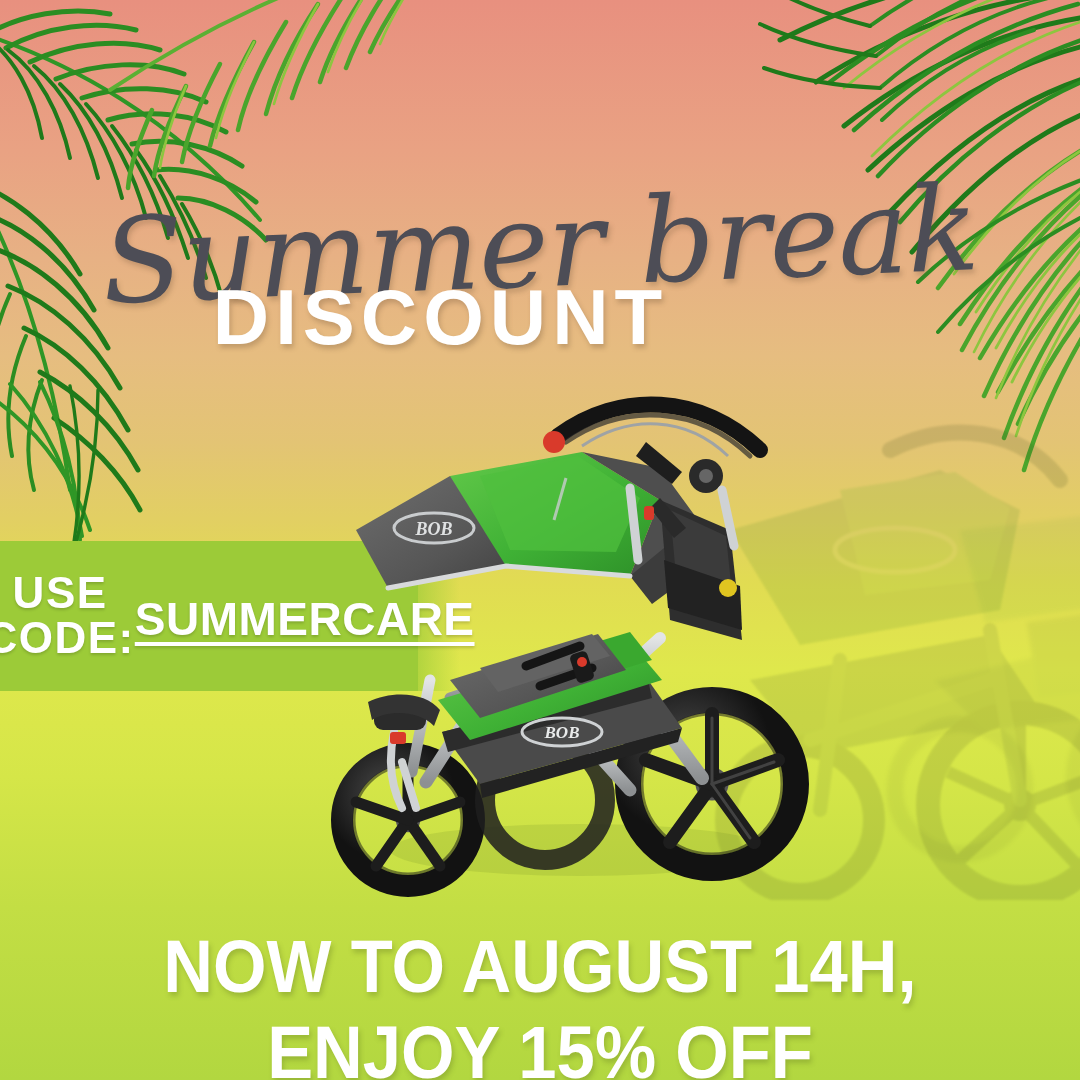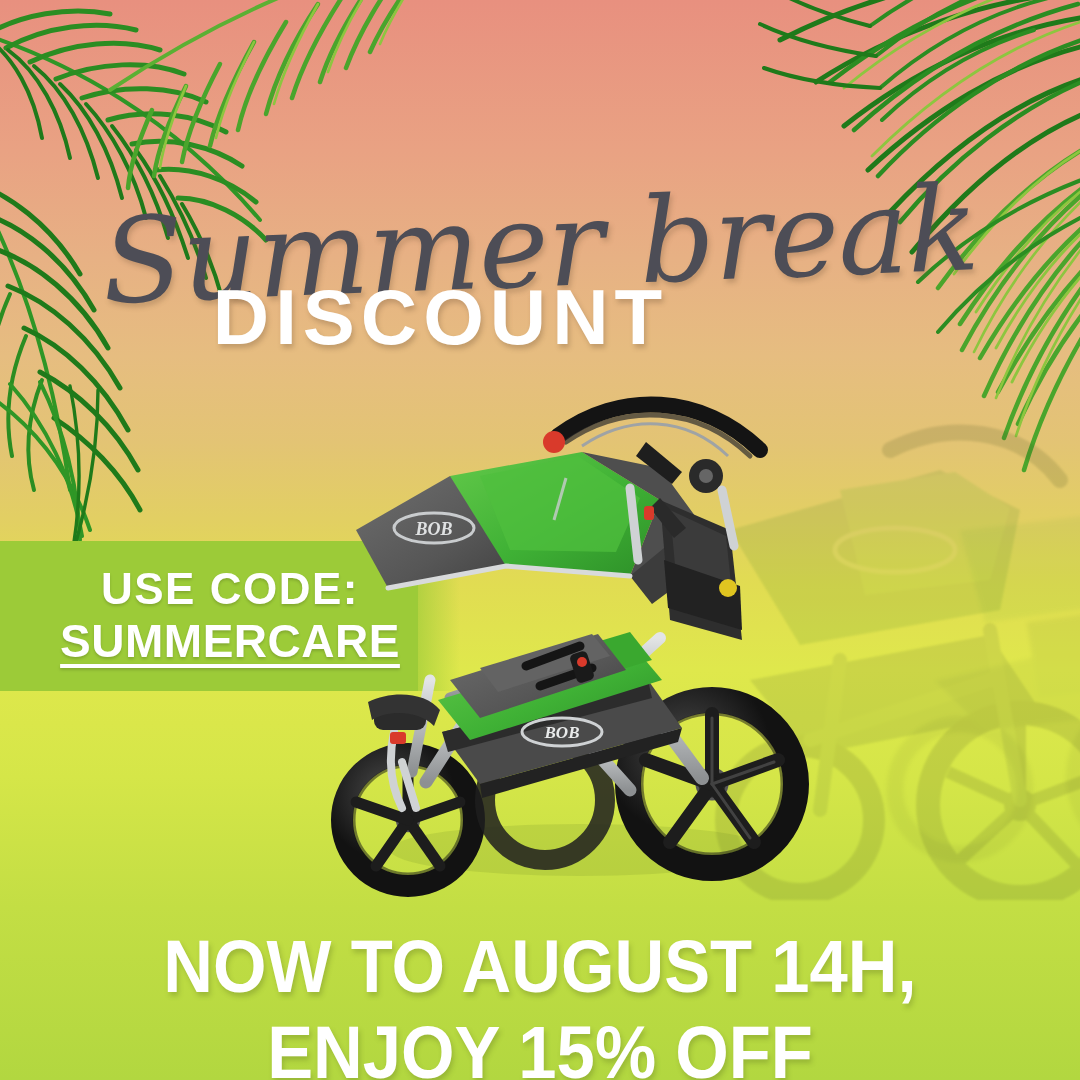--- a/index.html
+++ b/index.html
@@ -33,21 +33,21 @@
   .band{
     position:absolute;left:0;top:541px;width:418px;height:150px;
     background:#9ccb38;
   }
   .band-fade{
     position:absolute;left:400px;top:541px;width:60px;height:150px;
     background:linear-gradient(90deg,rgba(156,203,56,.95),rgba(156,203,56,0));
   }
   .band-text{
     position:absolute;left:0;top:541px;width:460px;height:150px;
-    display:flex;flex-direction:column;align-items:center;justify-content:center;
+    display:flex;align-items:center;justify-content:center;
     color:#fff;text-align:center;line-height:1.02;
   }
   .use-code{
     font-size:44px;font-weight:700;letter-spacing:1.5px;
     text-shadow:0 2px 3px rgba(0,0,0,.17);
   }
   .code-val{
     font-size:46px;font-weight:700;letter-spacing:.5px;margin-top:6px;
     text-decoration:underline;text-underline-offset:7px;text-decoration-thickness:4px;
     text-shadow:0 2px 3px rgba(0,0,0,.17);

